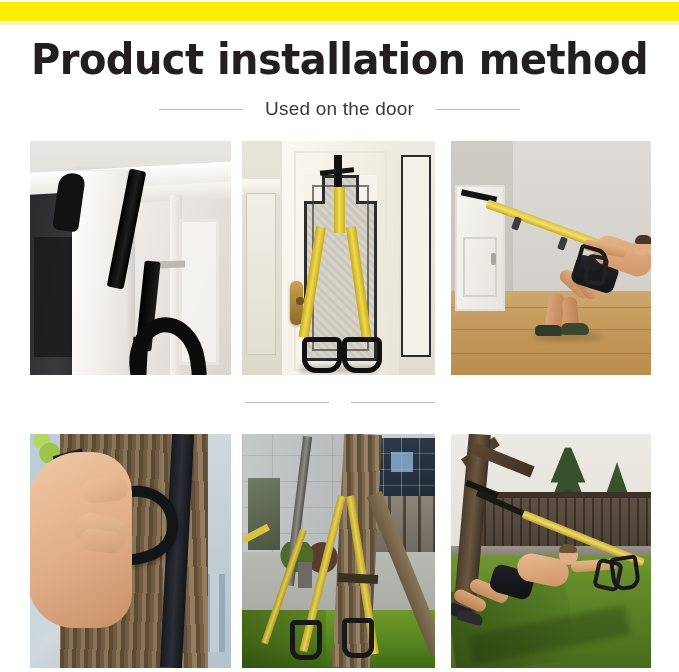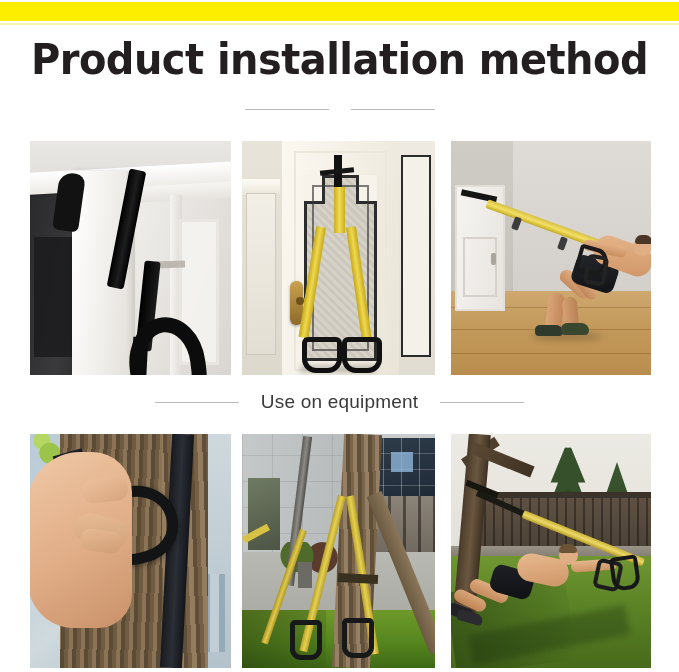--- a/index.html
+++ b/index.html
@@ -440,20 +440,21 @@
 
 <div class="banner-wrap">
   <div class="banner-bar"></div>
   <div class="banner-hairline"></div>
 </div>
 
 <div class="page-title">Product installation method</div>
 
 <div class="section-divider" id="divider-door">
   <span class="divider-rule"></span>
+  <span class="divider-label">Used on the door</span>
   <span class="divider-rule"></span>
 </div>
 
 <div class="photo-row" id="row-door">
 
   <div class="photo-cell cell-1">
     <div class="scene">
       <div class="sh p1-ceiling"></div>
       <div class="sh p1-wall-right"></div>
       <div class="sh p1-doorway-dark"></div>
@@ -530,21 +531,20 @@
       <div class="sh p3-hair"></div>
       <div class="sh p3-arm"></div>
       <div class="sh p3-handle"></div>
       <div class="sh p3-handle2"></div>
     </div>
   </div>
 </div>
 
 <div class="section-divider" id="divider-equip">
   <span class="divider-rule"></span>
-  <span class="divider-label">Use on equipment</span>
   <span class="divider-rule"></span>
 </div>
 
 <div class="photo-row" id="row-equip">
 
   <div class="photo-cell cell-1">
     <div class="scene">
       <div class="sh p4-bg"></div>
       <div class="sh p4-bldg">
         <div class="sh p4-bldg-win"></div>

